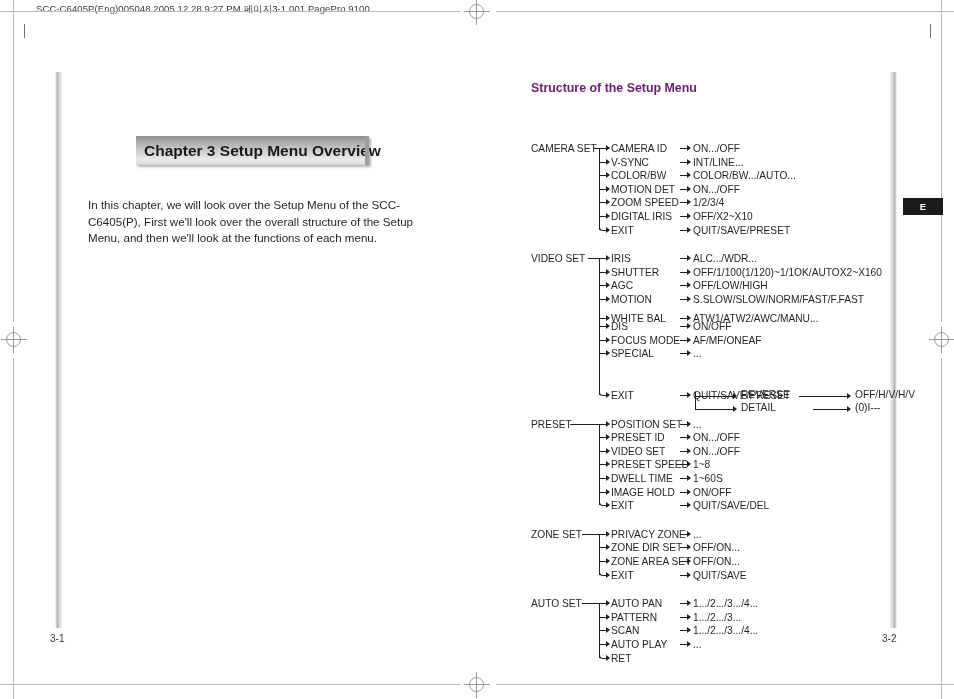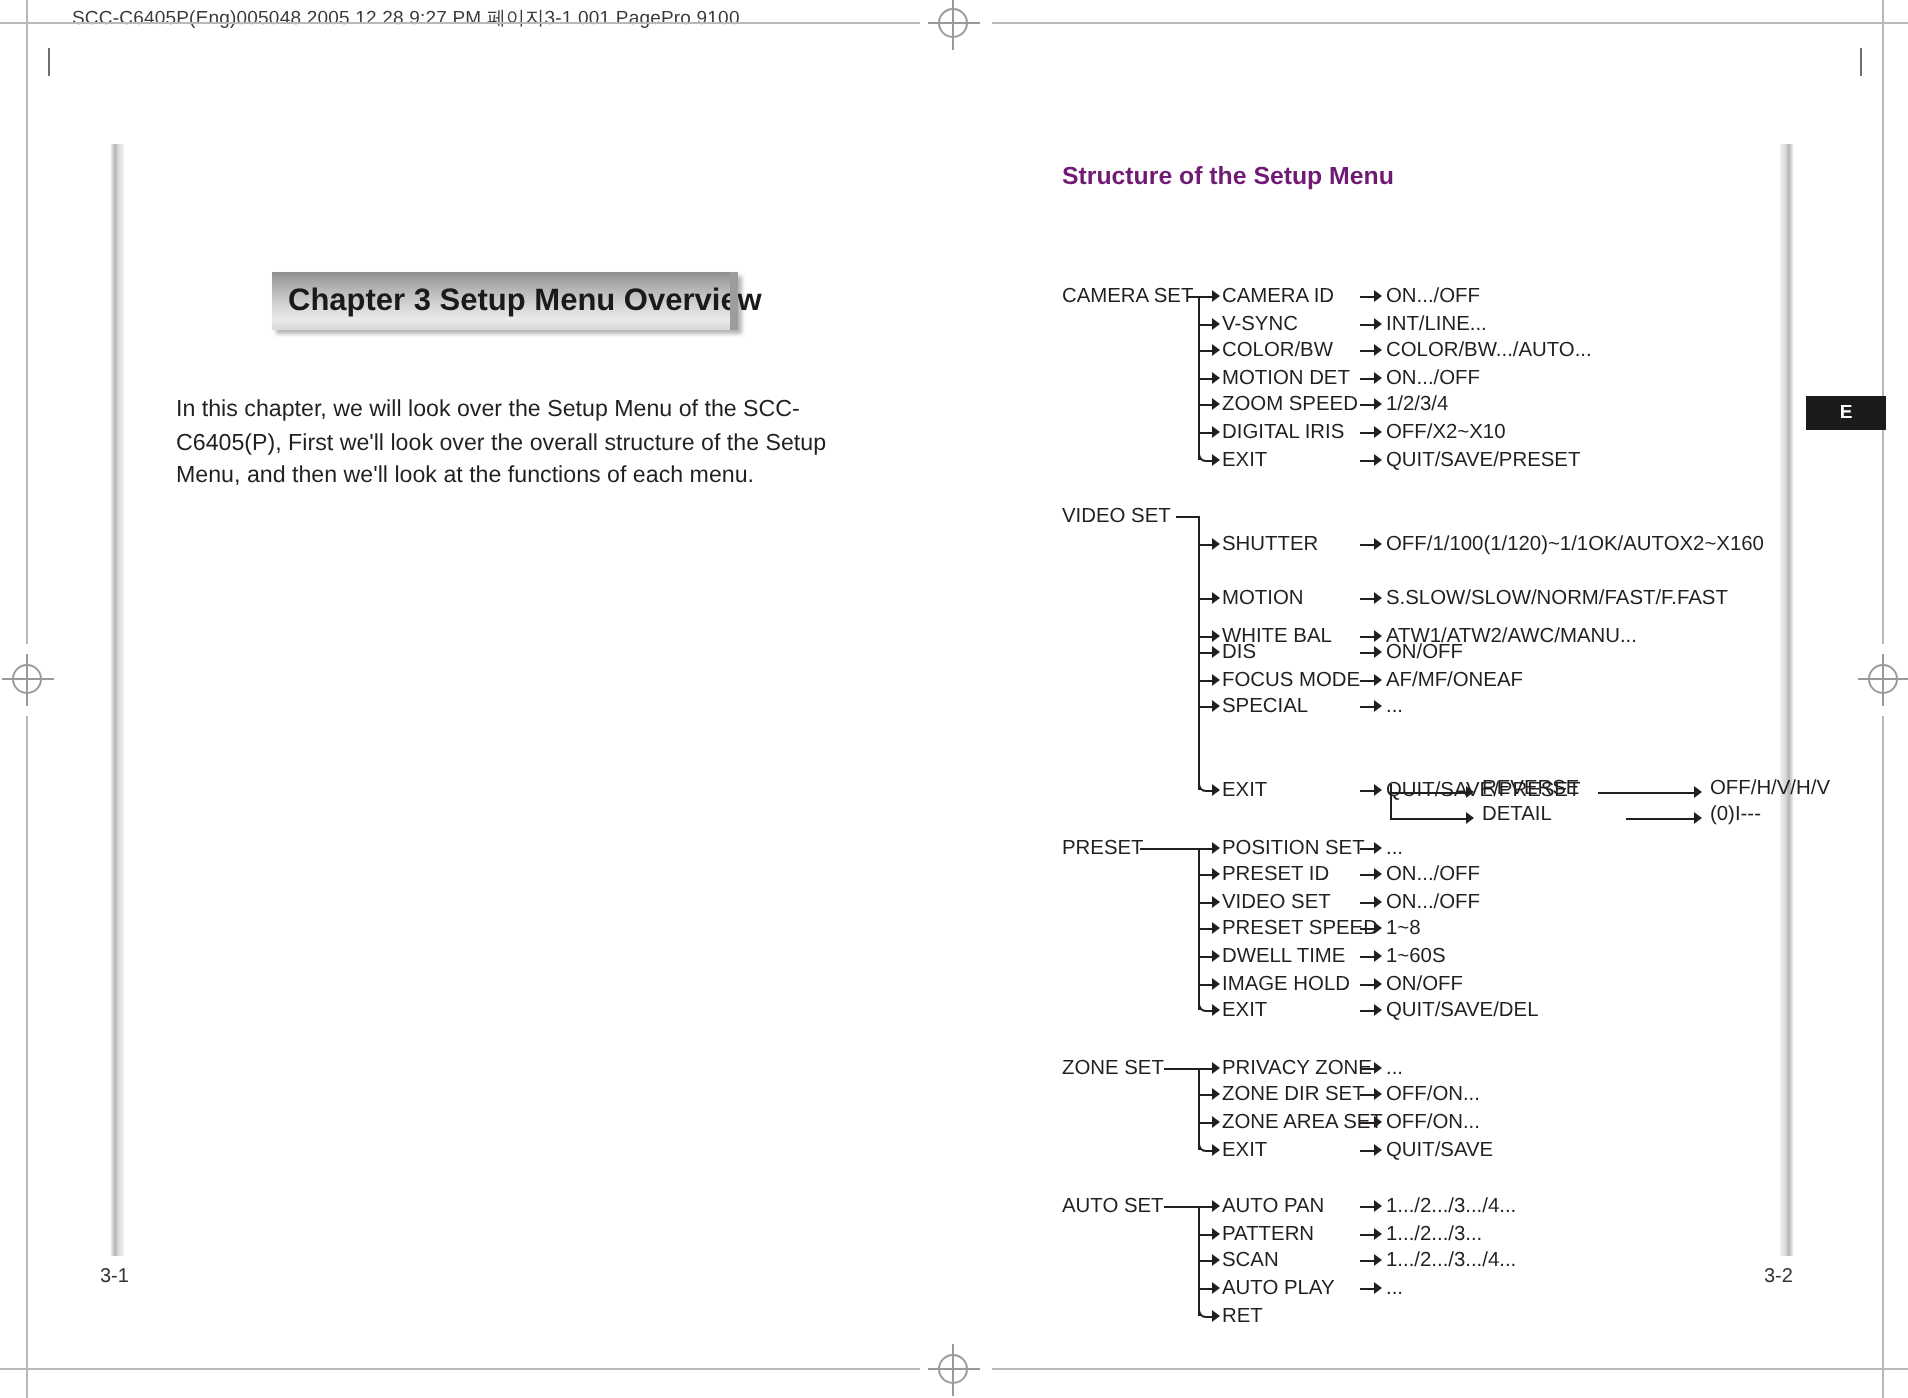--- a/index.html
+++ b/index.html
@@ -262,27 +262,43 @@
           <div class="r-name">EXIT</div>
           <div class="varrow"></div>
           <div class="varrowhead"></div>
           <div class="r-val">QUIT/SAVE/PRESET</div>
         </div>
       </div>
       <div class="group" style="position: absolute; left: 0px; top: 110.2px; height: 150.4px; width: 400px;">
         <div class="grp-name" style="top: 0px;">VIDEO SET</div>
         <div class="hstub" style="left: 57.1px; width: 10.9px;"></div>
         <div class="vbar" style="top: 5px; height: 136.8px;"></div>
+        <div class="row" style="position: absolute; top: 0px; left: 0px; right: 0px;">
+          <div class="tick"></div>
+          <div class="arrowhead"></div>
+          <div class="r-name">IRIS</div>
+          <div class="varrow"></div>
+          <div class="varrowhead"></div>
+          <div class="r-val">ALC.../WDR...</div>
+        </div>
         <div class="row" style="position: absolute; top: 13.6px; left: 0px; right: 0px;">
           <div class="tick"></div>
           <div class="arrowhead"></div>
           <div class="r-name">SHUTTER</div>
           <div class="varrow"></div>
           <div class="varrowhead"></div>
           <div class="r-val">OFF/1/100(1/120)~1/1OK/AUTOX2~X160</div>
+        </div>
+        <div class="row" style="position: absolute; top: 27.2px; left: 0px; right: 0px;">
+          <div class="tick"></div>
+          <div class="arrowhead"></div>
+          <div class="r-name">AGC</div>
+          <div class="varrow"></div>
+          <div class="varrowhead"></div>
+          <div class="r-val">OFF/LOW/HIGH</div>
         </div>
         <div class="row" style="position: absolute; top: 40.8px; left: 0px; right: 0px;">
           <div class="tick"></div>
           <div class="arrowhead"></div>
           <div class="r-name">MOTION</div>
           <div class="varrow"></div>
           <div class="varrowhead"></div>
           <div class="r-val">S.SLOW/SLOW/NORM/FAST/F.FAST</div>
         </div>
         <div class="row" style="position: absolute; top: 60px; left: 0px; right: 0px; text-align: center;">

